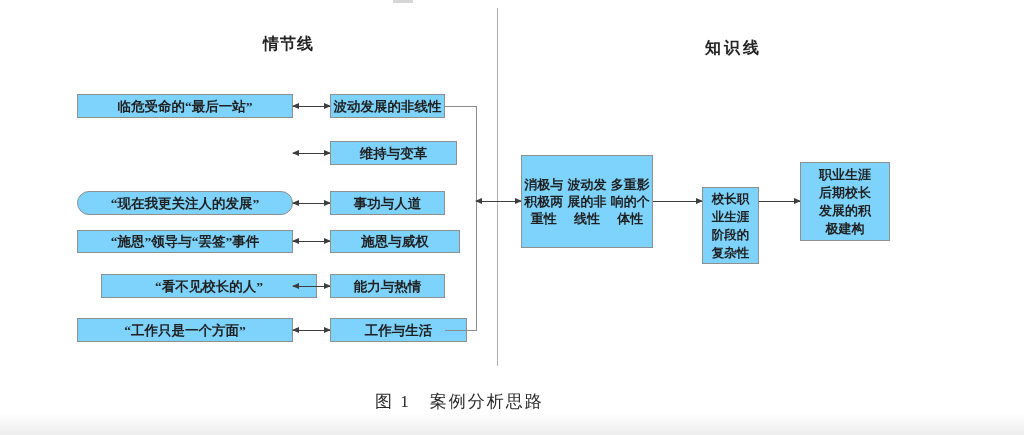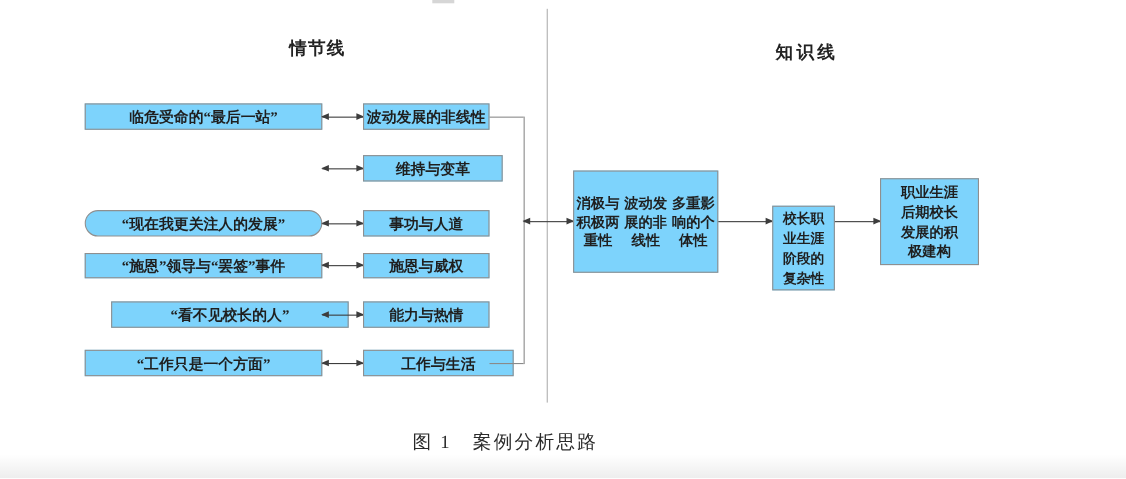--- a/index.html
+++ b/index.html
@@ -56,21 +56,21 @@
 
   <div class="arrow dbl" style="left:293px; top:153px; width:37px;"></div>
   <div class="box" style="left:330px; top:141px; width:127px; height:24px;">维持与变革</div>
 
   <div class="box" style="left:77px; top:191px; width:216px; height:24px;border-radius:12px;">“现在我更关注人的发展”</div>
   <div class="arrow dbl" style="left:293px; top:203px; width:37px;"></div>
   <div class="box" style="left:330px; top:191px; width:115px; height:24px;">事功与人道</div>
 
   <div class="box" style="left:77px; top:230px; width:216px; height:23px;">“施恩”领导与“罢签”事件</div>
   <div class="arrow dbl" style="left:293px; top:241px; width:37px;"></div>
-  <div class="box" style="left:330px; top:230px; width:115px; height:23px;">施恩与威权</div>
+  <div class="box" style="left:330px; top:230px; width:130px; height:23px;">施恩与威权</div>
 
   <div class="box" style="left:77px; top:274px; width:216px; height:24px;margin-left:24px;">“看不见校长的人”</div>
   <div class="arrow dbl" style="left:293px; top:286px; width:37px;"></div>
   <div class="box" style="left:77px; top:318px; width:216px; height:24px;">“工作只是一个方面”</div>
 
   <div class="box" style="left:330px; top:274px; width:115px; height:24px;">能力与热情</div>
   <div class="arrow dbl" style="left:293px; top:330px; width:37px;"></div>
   <div class="box" style="left:330px; top:318px; width:137px; height:24px;">工作与生活</div>
 
   <div class="wire" style="left:445px; top:106px; width:31px; height:1px;"></div>

